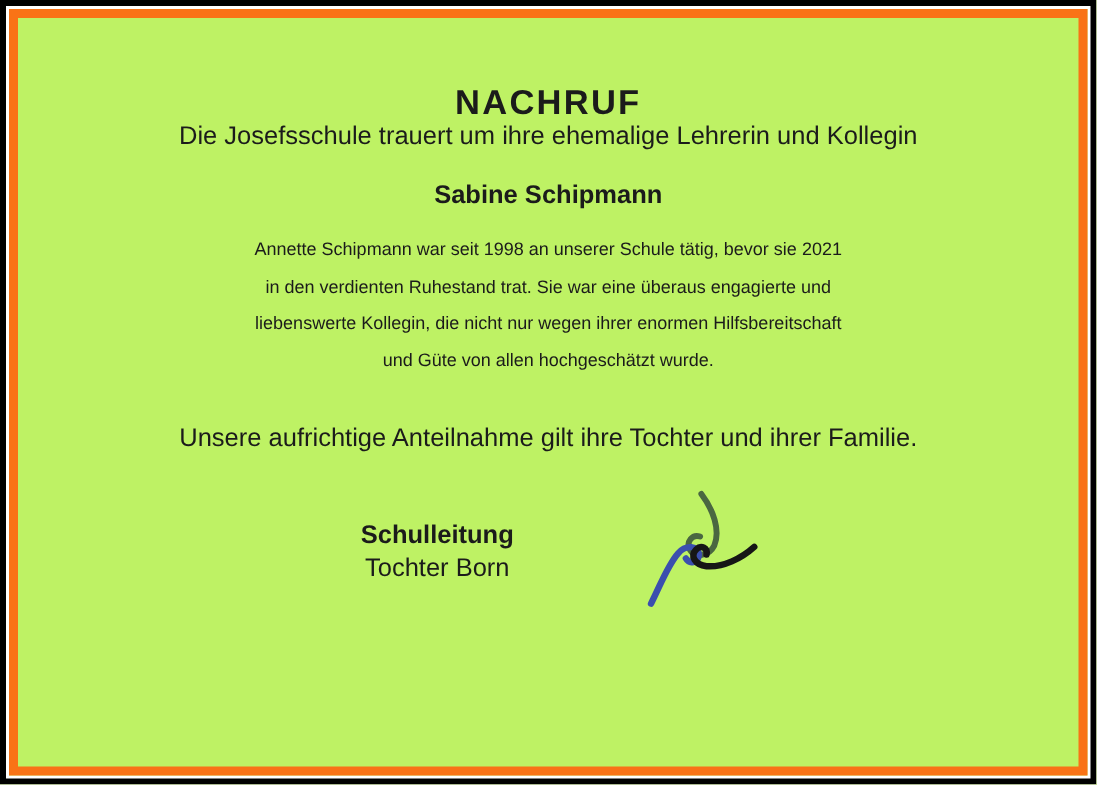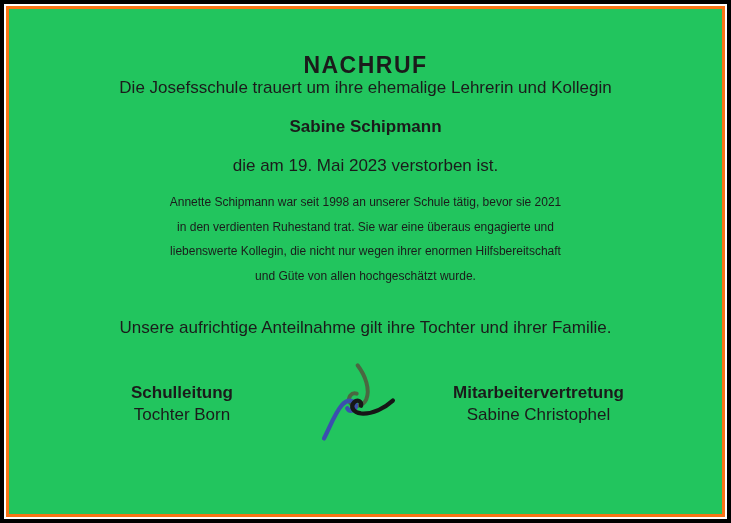--- a/index.html
+++ b/index.html
@@ -13,22 +13,22 @@
     height: 523px;
     box-sizing: border-box;
     background: #ffffff;
     border: 4px solid #000000;
     padding: 2px;
   }
   .inner {
     box-sizing: border-box;
     width: 100%;
     height: 100%;
-    border: 3px solid #f97316;
-    background: #22c55e;
+    border: 6px solid #f97316;
+    background: #bef264;
     color: #1b1b1b;
     text-align: center;
     overflow: hidden;
   }
   .title {
     font-size: 23px;
     font-weight: bold;
     letter-spacing: 1.5px;
     line-height: 24px;
     margin-top: 44px;
@@ -95,21 +95,20 @@
 
 <div class="page">
   <div class="inner">
 
     <div class="title">NACHRUF</div>
 
     <div class="intro">Die Josefsschule trauert um ihre ehemalige Lehrerin und Kollegin</div>
 
     <div class="deceased-name">Sabine Schipmann</div>
 
-    <div class="death-date">die am 19. Mai 2023 verstorben ist.</div>
 
     <div class="body-par">Annette Schipmann war seit 1998 an unserer Schule tätig, bevor sie 2021
 in den verdienten Ruhestand trat. Sie war eine überaus engagierte und
 liebenswerte Kollegin, die nicht nur wegen ihrer enormen Hilfsbereitschaft
 und Güte von allen hochgeschätzt wurde.</div>
 
     <div class="condolence">Unsere aufrichtige Anteilnahme gilt ihre Tochter und ihrer Familie.</div>
 
     <div class="sig-row">
 
@@ -121,21 +120,17 @@
       <div class="logo-wrap">
         <svg viewBox="0 0 100 100" xmlns="http://www.w3.org/2000/svg">
           <g fill="none" stroke-linecap="round">
             <path d="M 53,5 C 62,17 68,33 63,45 C 59,53 48,55 44,48 C 41,42 46,36 52,38" stroke="#4a6741" stroke-width="4.6"></path>
             <path d="M 14,90 C 22,74 27,60 35,51 C 41,44 51,45 51,52 C 51,58 44,60 41,55" stroke="#3b4fae" stroke-width="5"></path>
             <path d="M 94,46 C 84,55 70,62 57,61 C 48,60 44,53 49,48 C 53,44 58,47 57,52" stroke="#161616" stroke-width="5"></path>
           </g>
         </svg>
       </div>
 
-      <div class="sig-block">
-        <div class="sig-role">Mitarbeitervertretung</div>
-        <div class="sig-person">Sabine Christophel</div>
-      </div>
 
     </div>
 
   </div>
 </div>
 
 </body></html>

